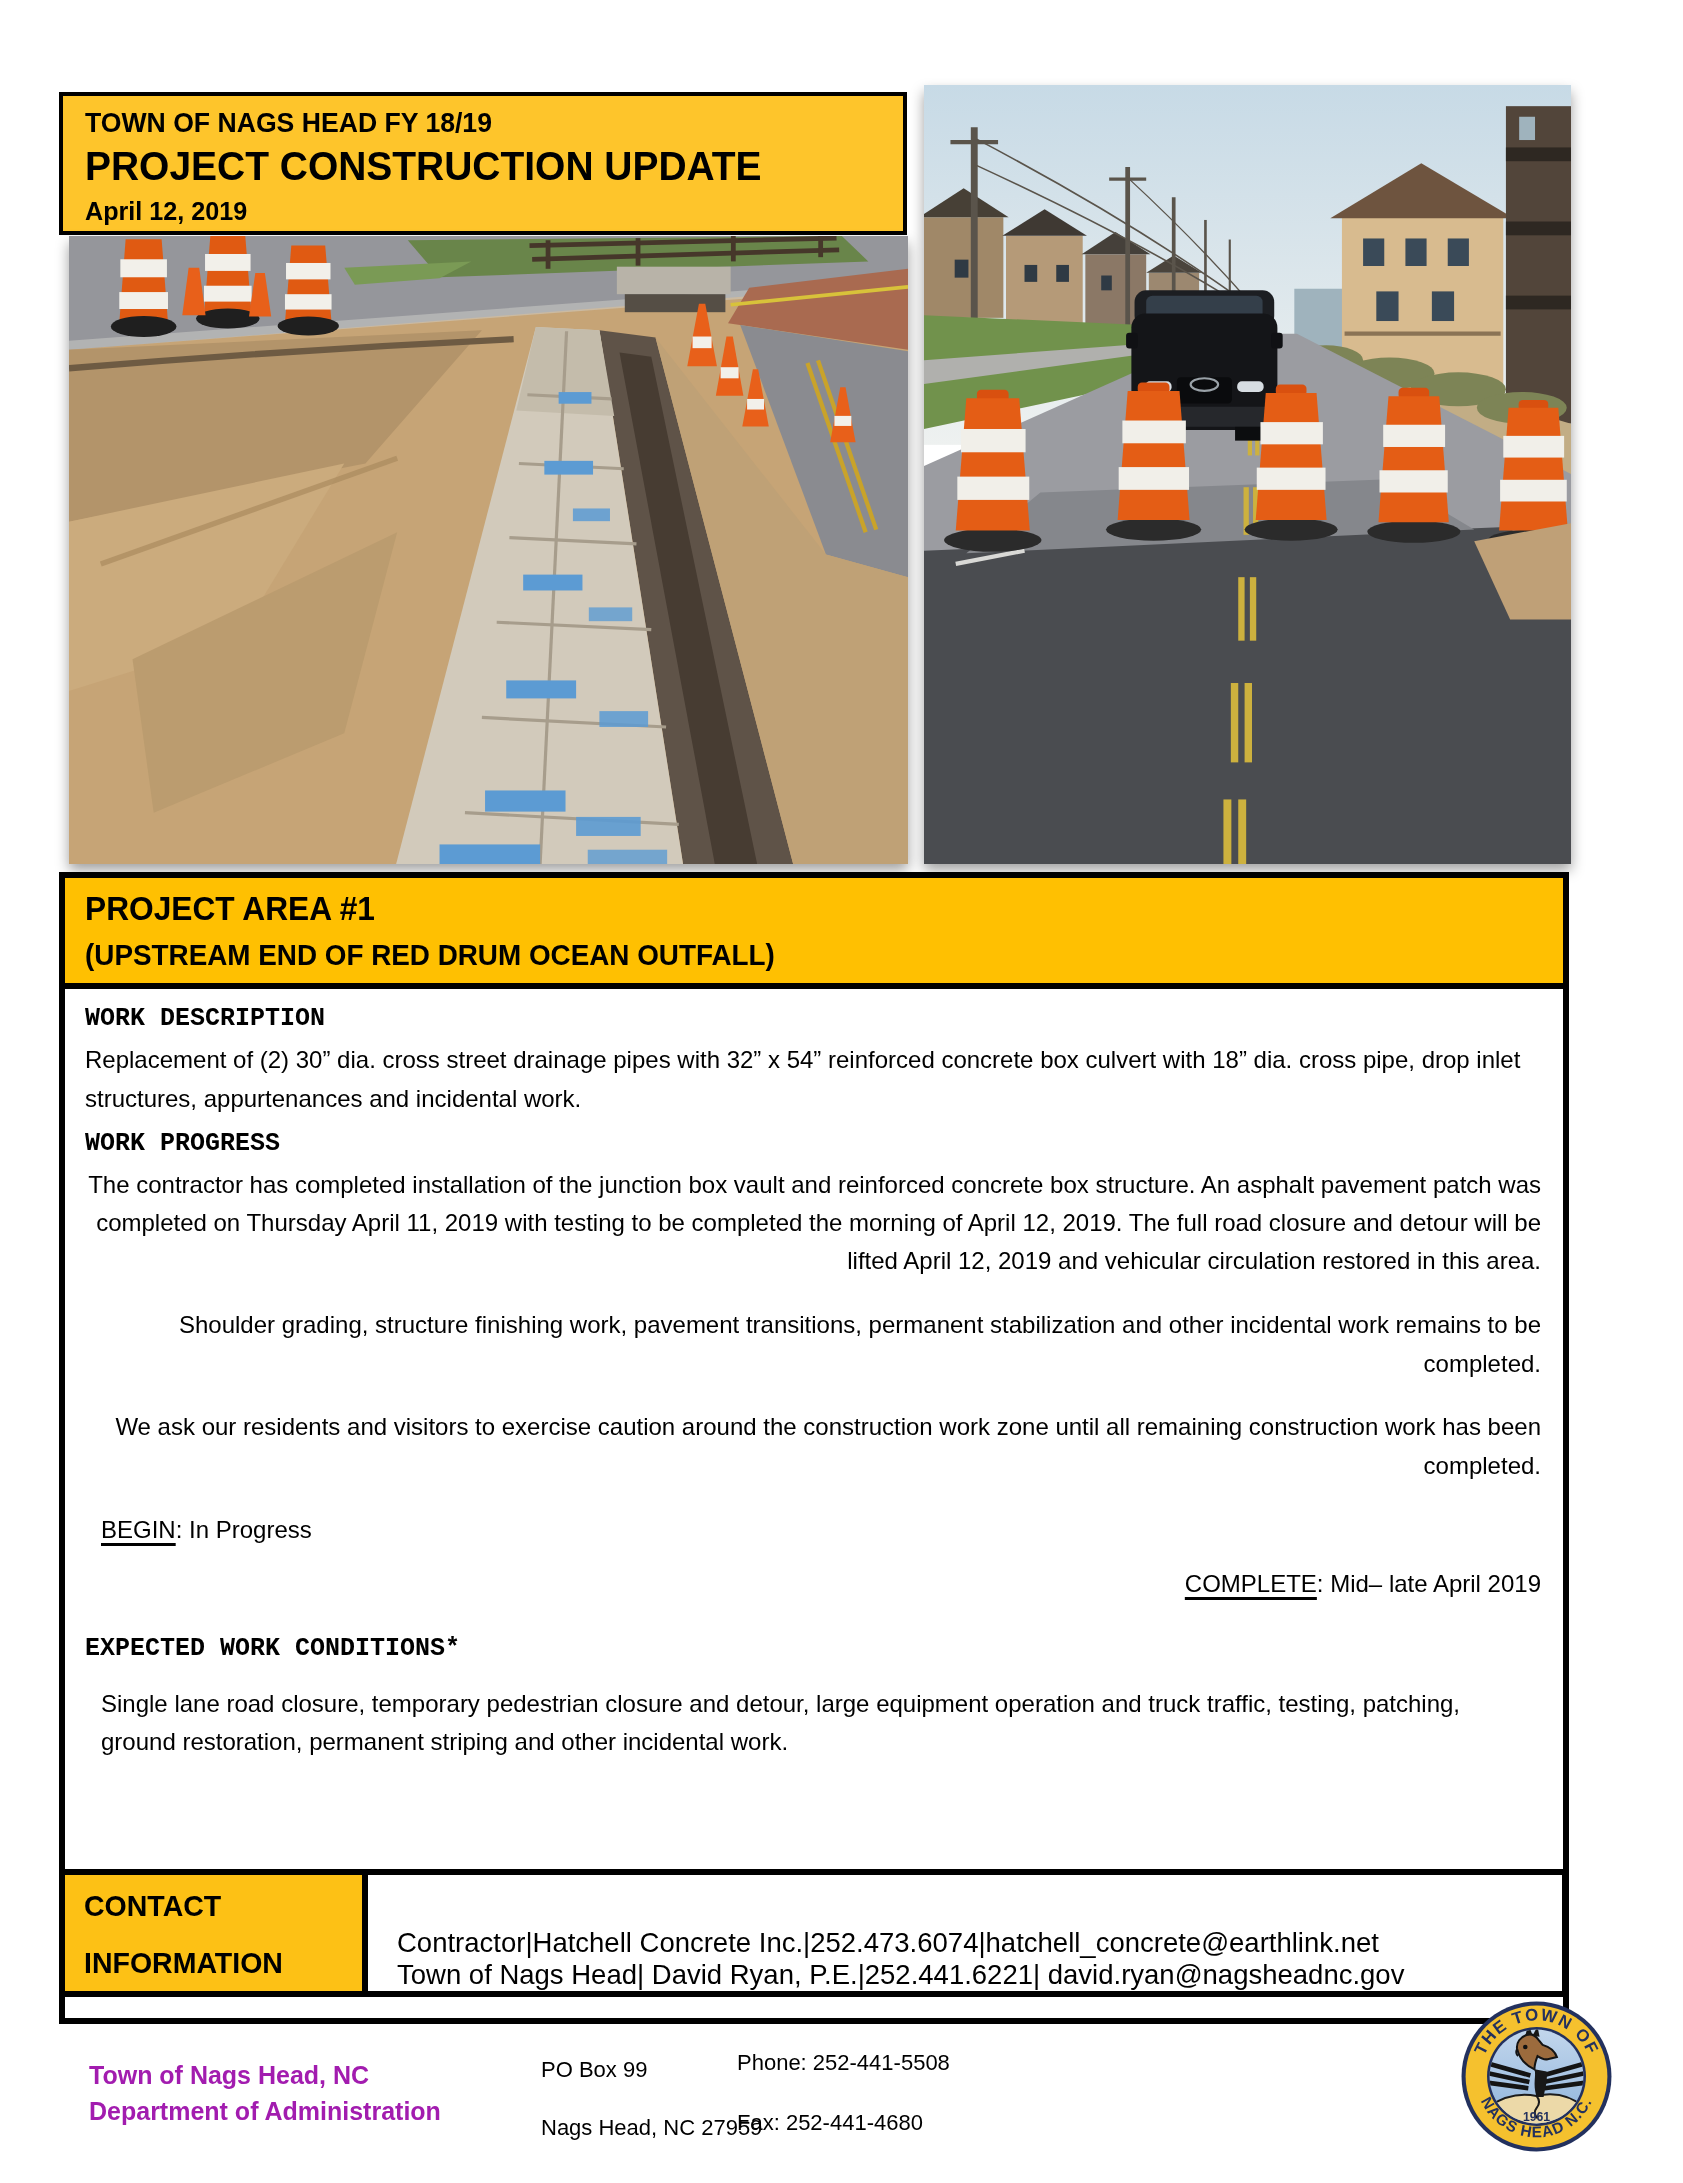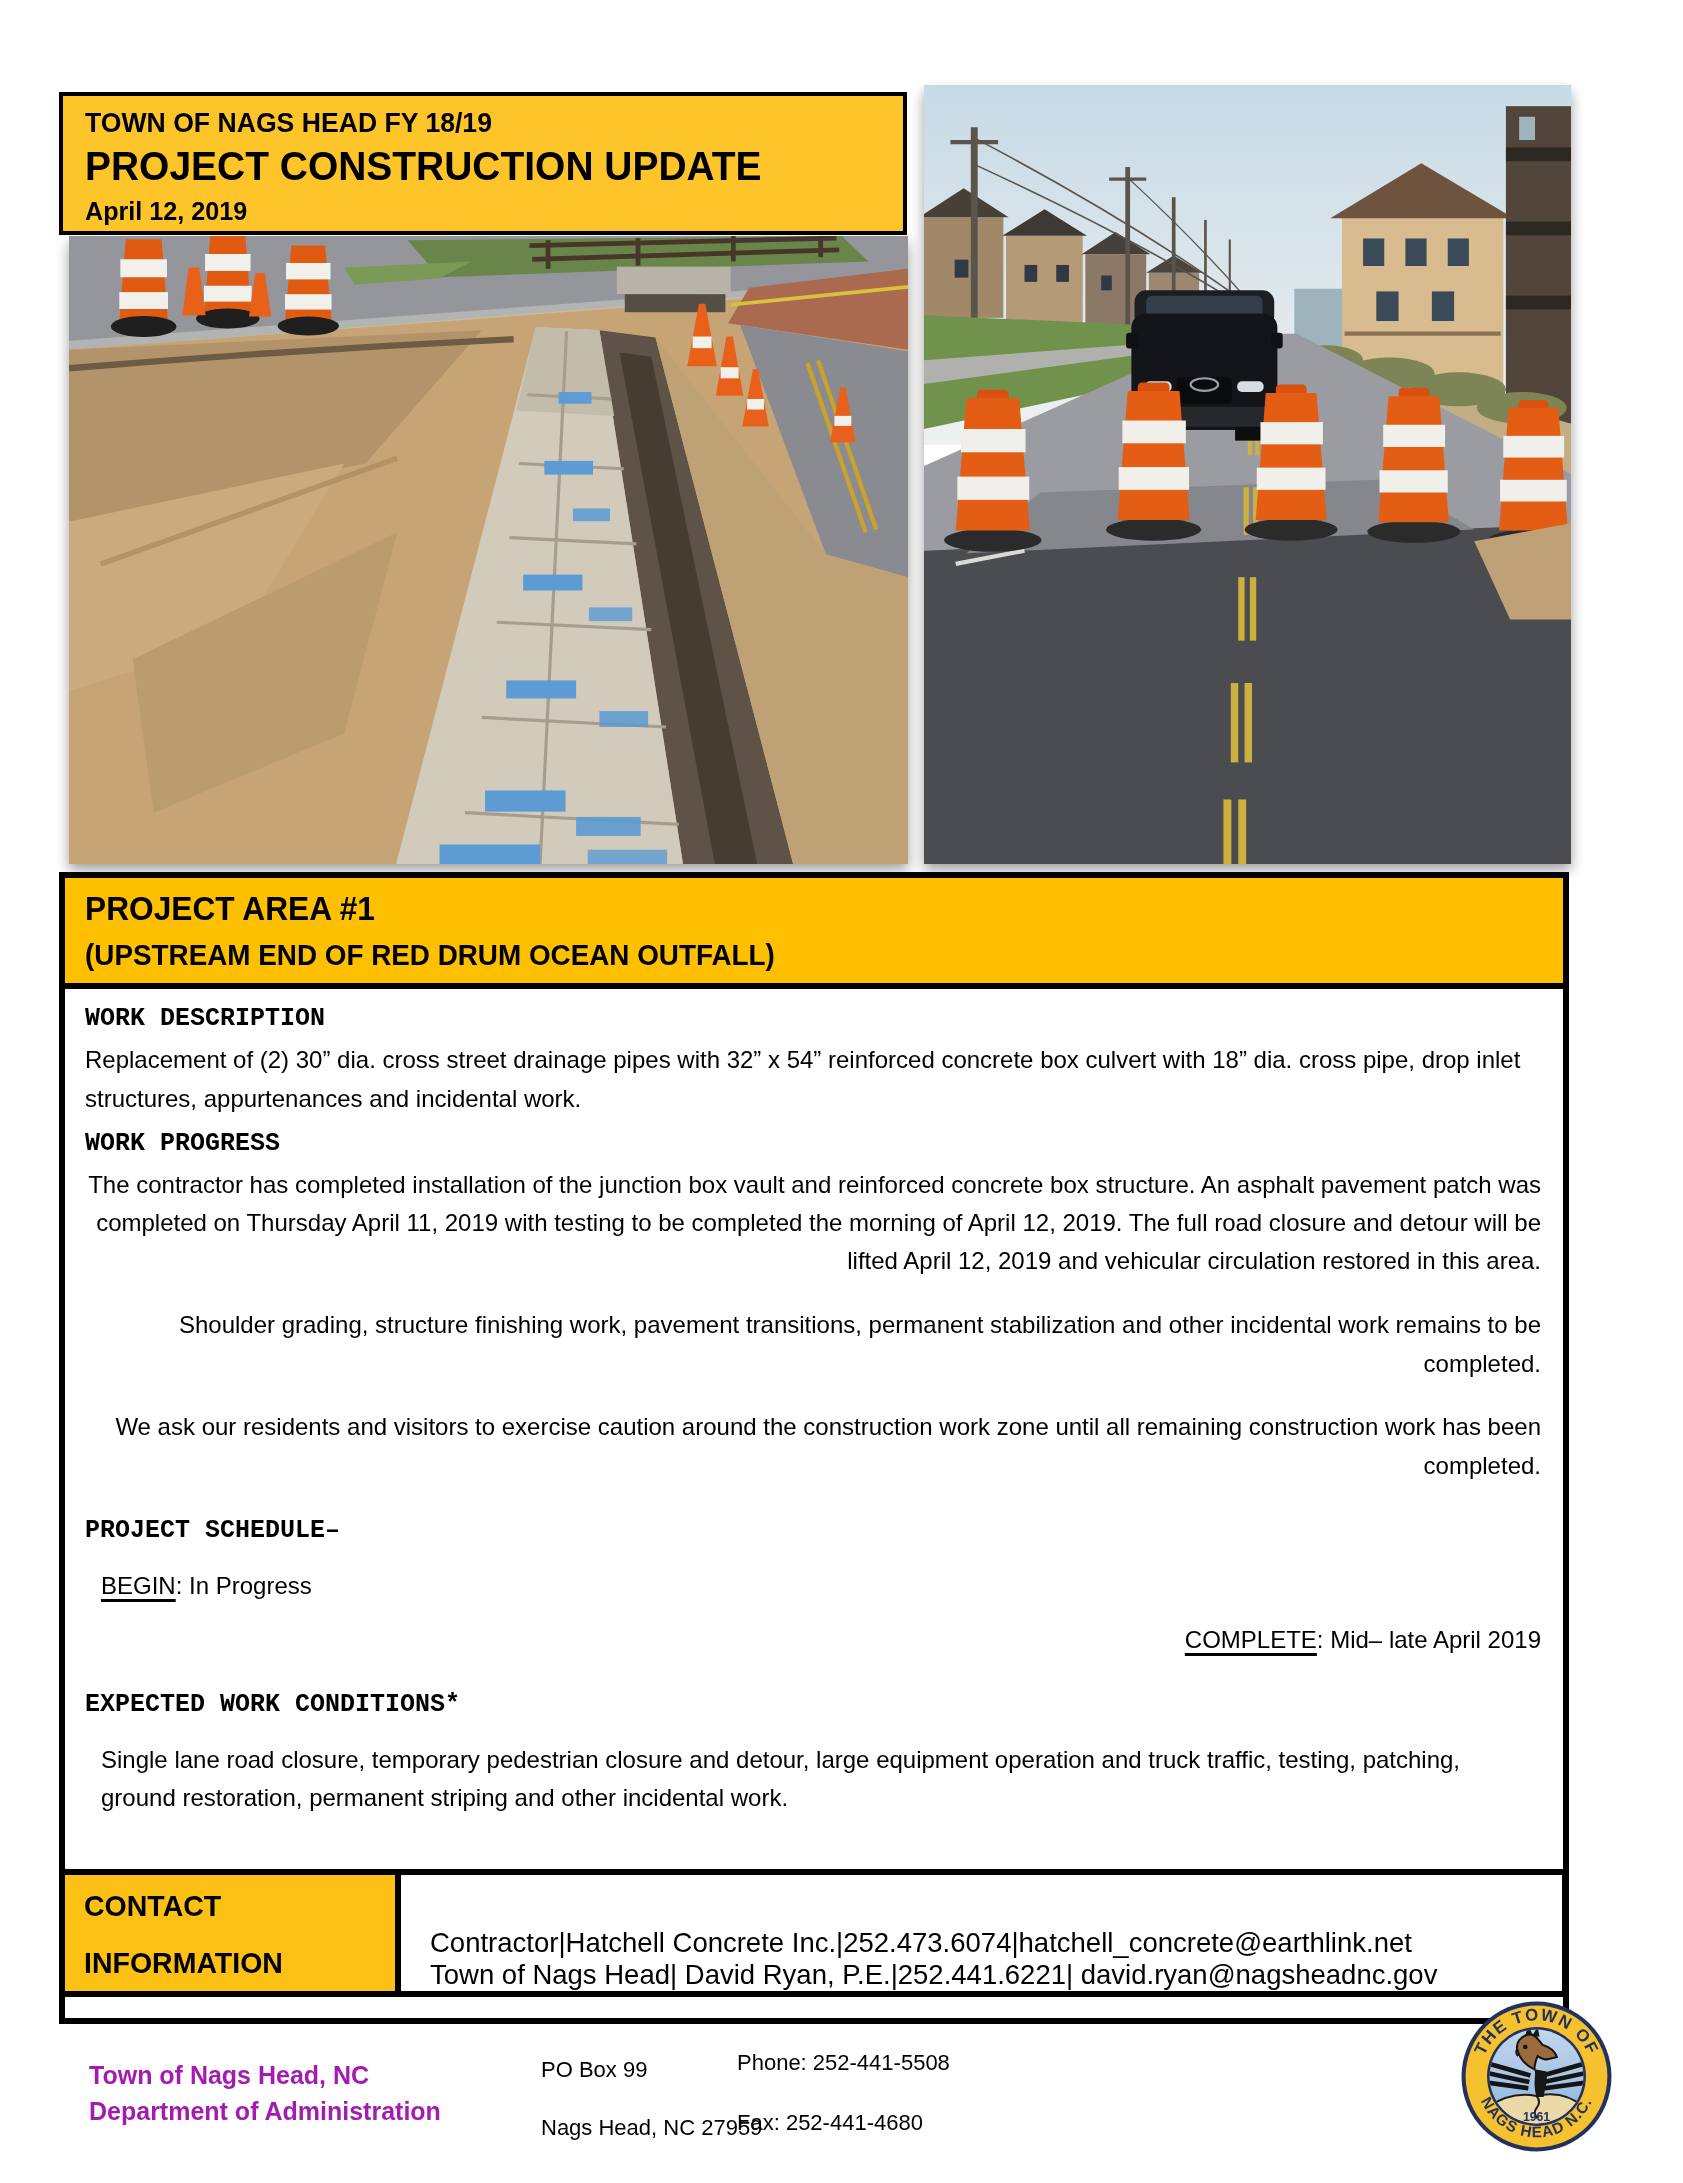--- a/index.html
+++ b/index.html
@@ -35,21 +35,21 @@
   .mb  { margin:0 0 25.4px 0 !important;text-align:right; }
   .mbs { margin:0 0 5.3px 0 !important; }
   .sched { margin:0; }
   .u { text-decoration:underline; text-decoration-thickness:2.6px; text-underline-offset:4.8px; }
   
   .contact {
     position:absolute; left:59px; top:1869px; width:1509px; height:128px;
     border:6.9px solid #000; box-sizing:border-box; display:flex; background:#fff;
   }
   .contact-label {
-    width:336px; box-sizing:border-box; background:#fdc115; border-right:6.4px solid #000;
+    width:303px; box-sizing:border-box; background:#fdc115; border-right:6.4px solid #000;
     padding:13.8px 0 0 19px; font-size:30px; font-weight:bold;
     display:flex; flex-direction:column; gap:23px;
   }
   .contact-label div { transform:scaleX(.95); transform-origin:0 50%; }
   .contact-rows {
     flex:1; display:flex; flex-direction:column; justify-content:flex-end;
     padding-left:29px; font-size:27.5px;
   }
   
   .footer-org   { position:absolute; left:89px;  top:2058px; color:#a21caf; font-weight:bold; font-size:25px; line-height:1.42; }
@@ -340,21 +340,20 @@
       <div class="ab-title">PROJECT AREA #1</div>
       <div class="ab-sub">(UPSTREAM END OF RED DRUM OCEAN OUTFALL)</div>
     </div>
     <div class="area-body">
       <h3>WORK DESCRIPTION</h3>
       <p class="mbs">Replacement of (2) 30” dia. cross street drainage pipes with 32” x 54” reinforced concrete box culvert with 18” dia. cross pipe, drop inlet structures, appurtenances and incidental work.</p>
       <h3>WORK PROGRESS</h3>
       <p class="mb">The contractor has completed installation of the junction box vault and reinforced concrete box structure. An asphalt pavement patch was completed on Thursday April 11, 2019 with testing to be completed the morning of April 12, 2019. The full road closure and detour will be lifted April 12, 2019 and vehicular circulation restored in this area.</p>
       <p class="mb">Shoulder grading, structure finishing work, pavement transitions, permanent stabilization and other incidental work remains to be completed.</p>
       <p class="mb">We ask our residents and visitors to exercise caution around the construction work zone until all remaining construction work has been completed.</p>
-      <h3>PROJECT SCHEDULE–</h3>
       <p class="sched"><span class="u">BEGIN</span><span>: In Progress</span></p>
       <p class="sched mb"><span class="u">COMPLETE</span><span>: Mid– late April 2019</span></p>
       <h3 class="mbs">EXPECTED WORK CONDITIONS*</h3>
       <p>Single lane road closure, temporary pedestrian closure and detour, large equipment operation and truck traffic, testing, patching, ground restoration, permanent striping and other incidental work.</p>
     </div>
   </div>
 
   <div class="contact">
     <div class="contact-label">
       <div>CONTACT</div>

